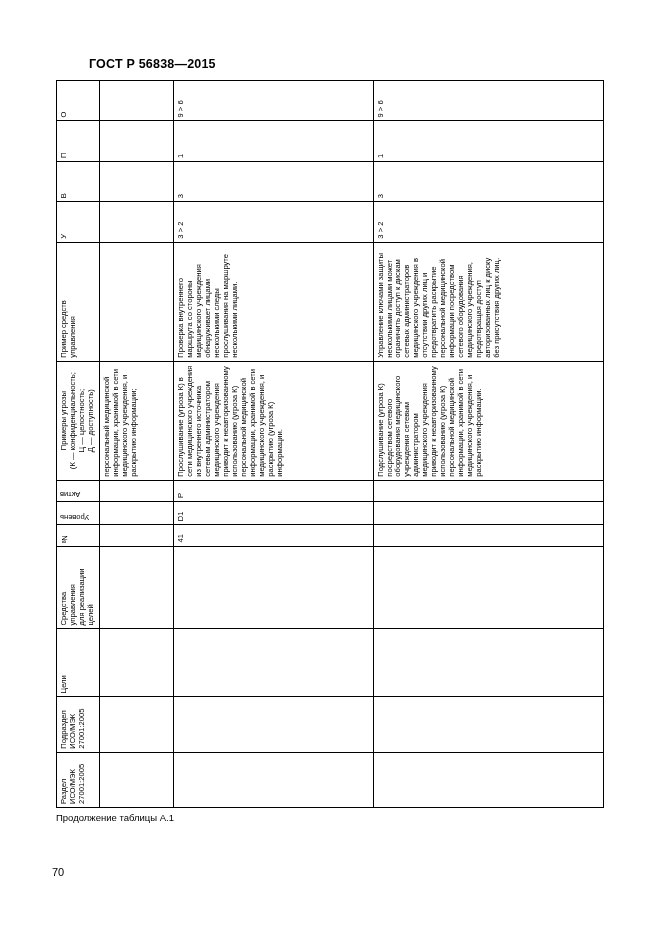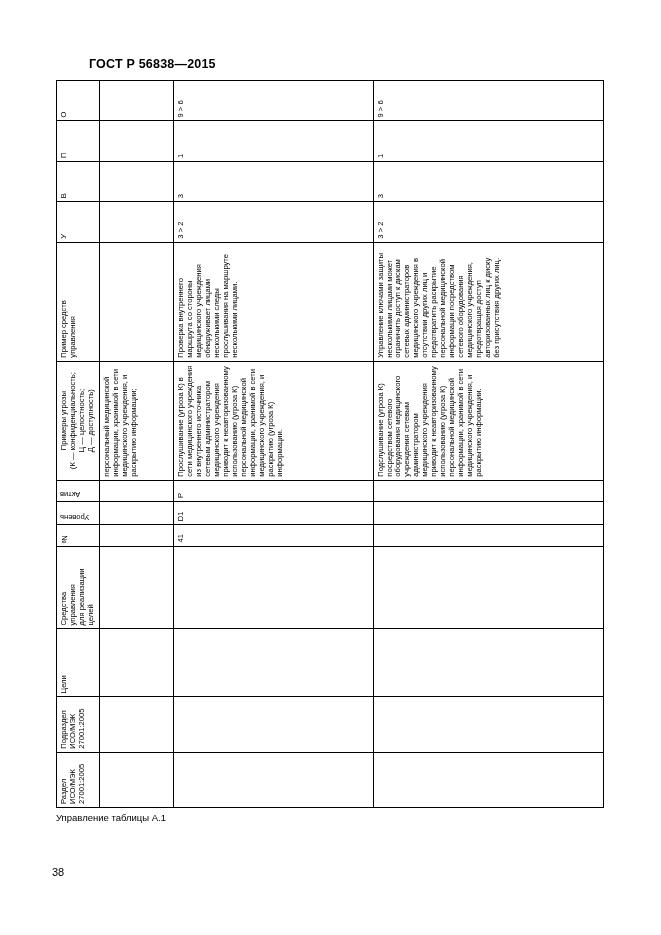--- a/index.html
+++ b/index.html
@@ -194,17 +194,17 @@
             <td class="c-small">3 &gt; 2</td>
             <td class="c-small">3</td>
             <td class="c-small">1</td>
             <td class="c-small">9 &gt; 6</td>
           </tr>
         </tbody>
       </table>
     </div>
   </div>
 
-  <div class="table-caption">Управление таблицы А.1</div>
-
-  <div class="page-number">38</div>
+  <div class="table-caption">Продолжение таблицы А.1</div>
+
+  <div class="page-number">70</div>
 
 </div>
 
 </body></html>

